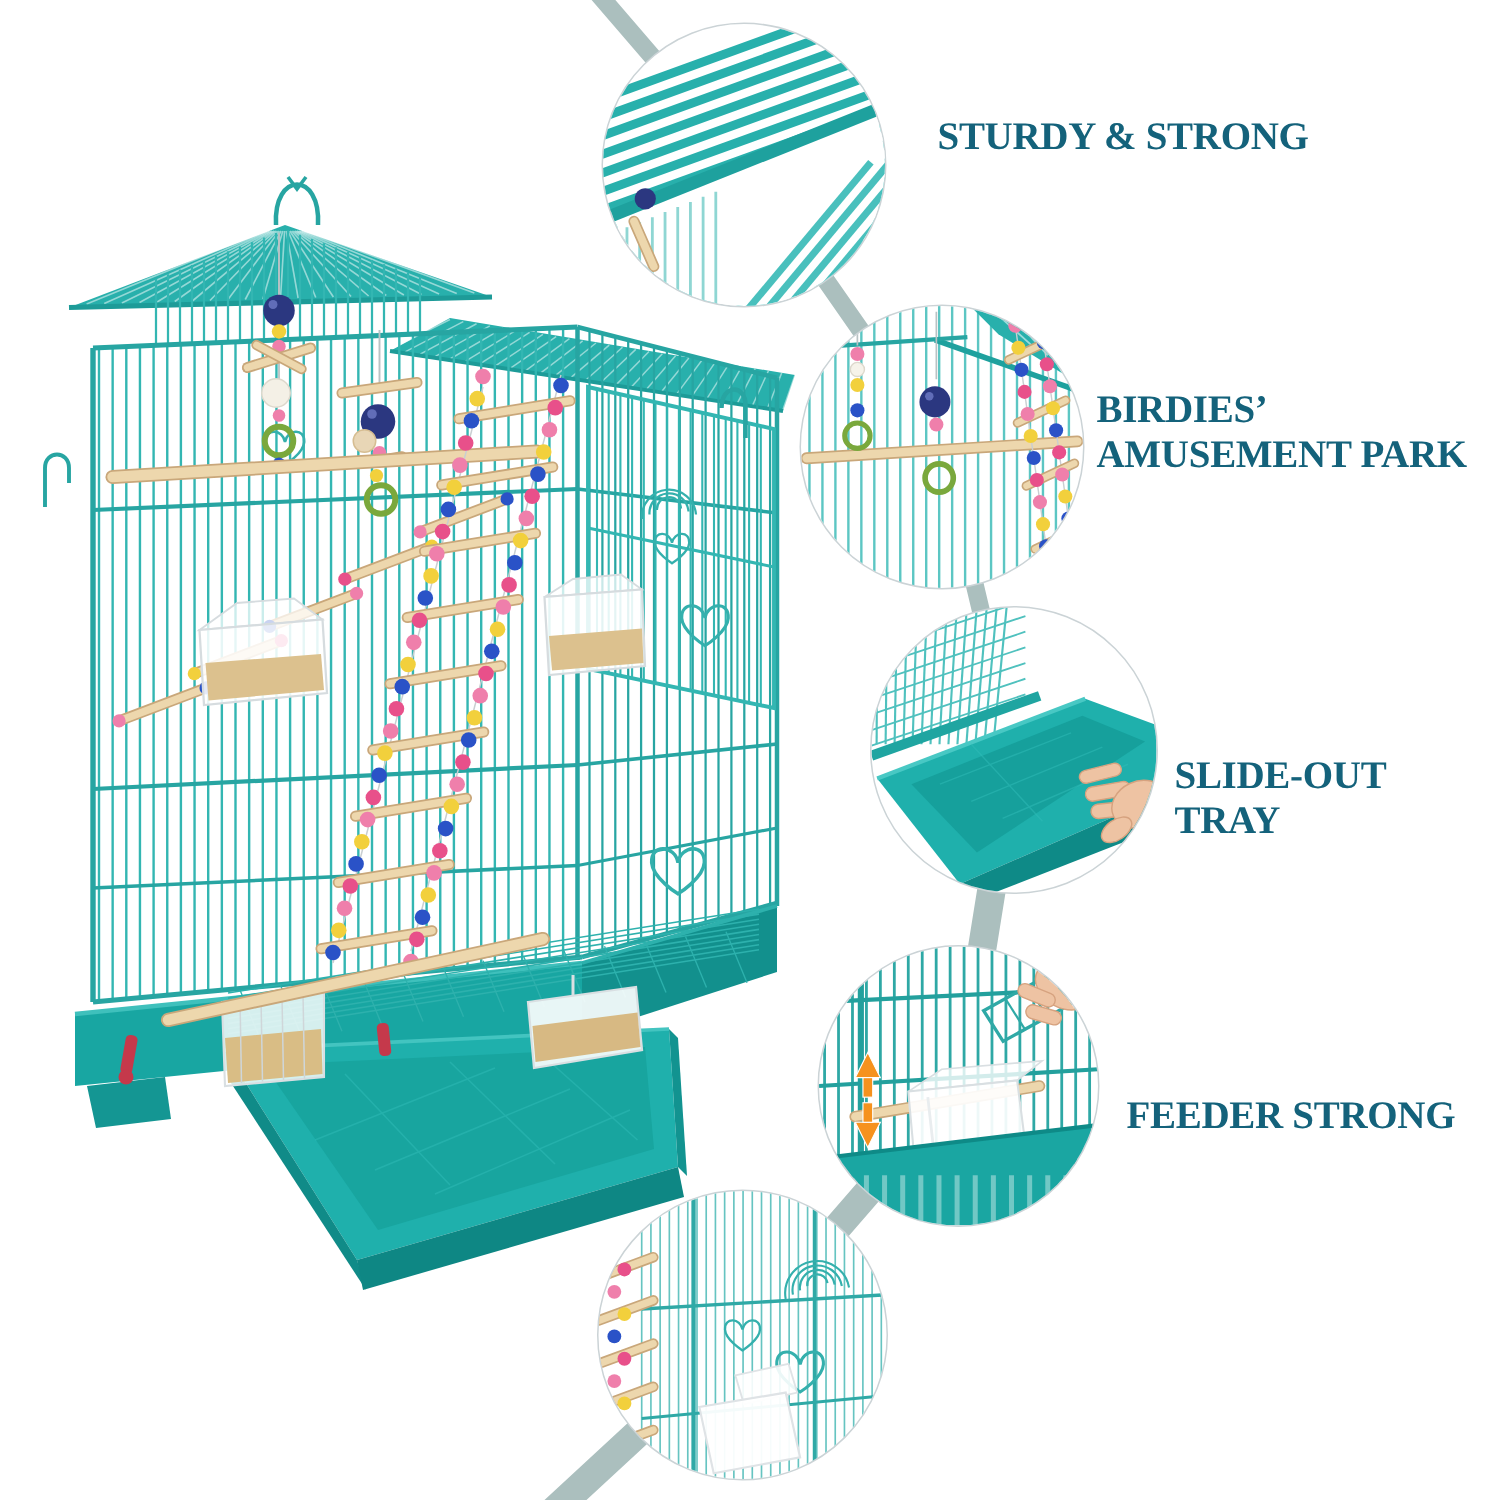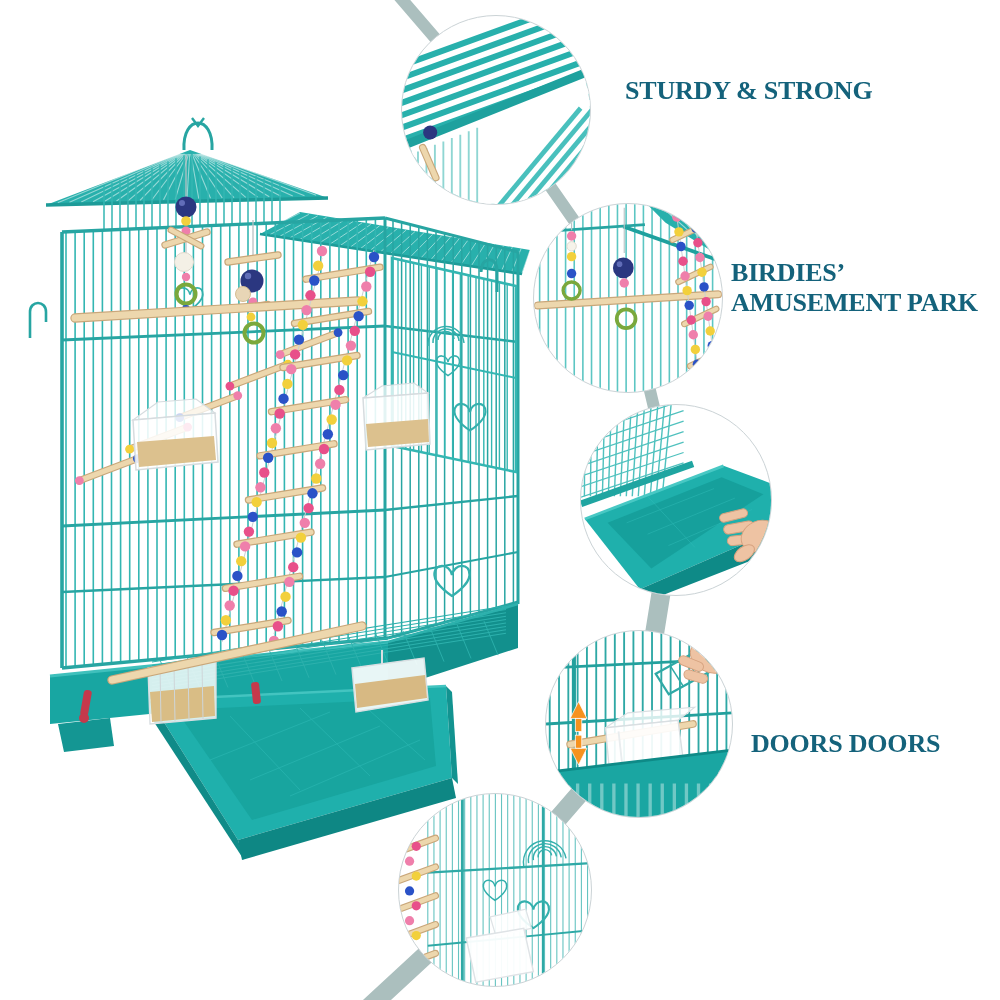--- a/index.html
+++ b/index.html
@@ -767,14 +767,15 @@
         </g>
       <g>
         <polygon points="95,128 132,120 138,140 101,148" fill="rgba(255,255,255,0.9)" stroke="#dfe3e6" stroke-width="1.3"></polygon>
         <polygon points="70,150 130,140 140,185 80,196" fill="rgba(255,255,255,0.95)" stroke="#dfe3e6" stroke-width="1.5"></polygon>
       </g>
     </svg>
   </div>
 
   <div class="callout-label" style="left:625px;top:76px;">STURDY &amp; STRONG</div>
   <div class="callout-label label-amusement" style="left:731px;top:258px;">BIRDIES’ AMUSEMENT PARK</div>
-  <div class="callout-label" style="left:751px;top:729px;">DOORS DOORS</div>
+  <div class="callout-label" style="left:783px;top:502px;">SLIDE-OUT TRAY</div>
+  <div class="callout-label" style="left:751px;top:729px;">FEEDER STRONG</div>
 </div>
 
 </body></html>

